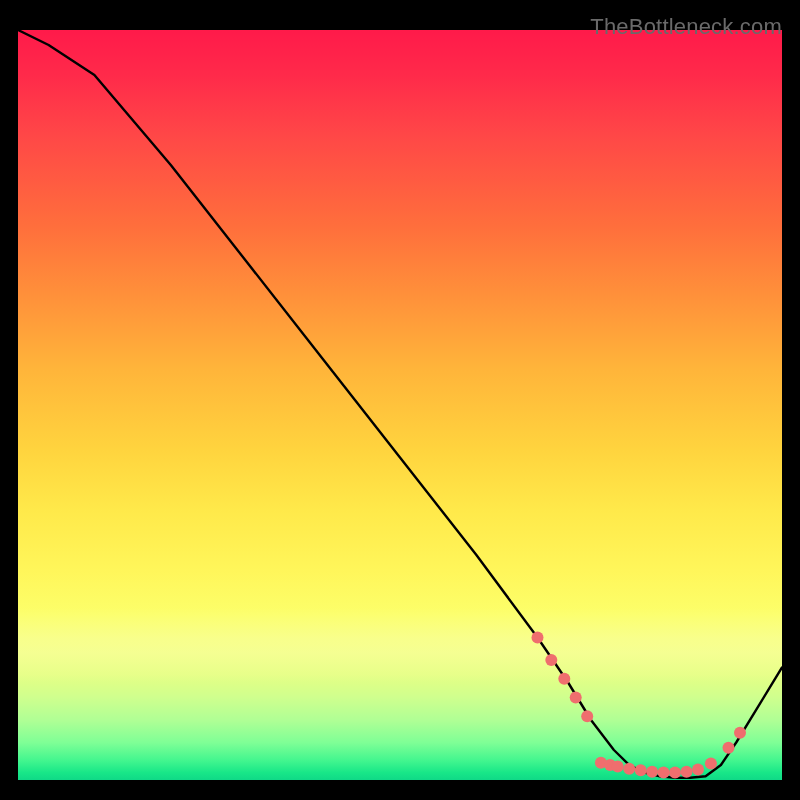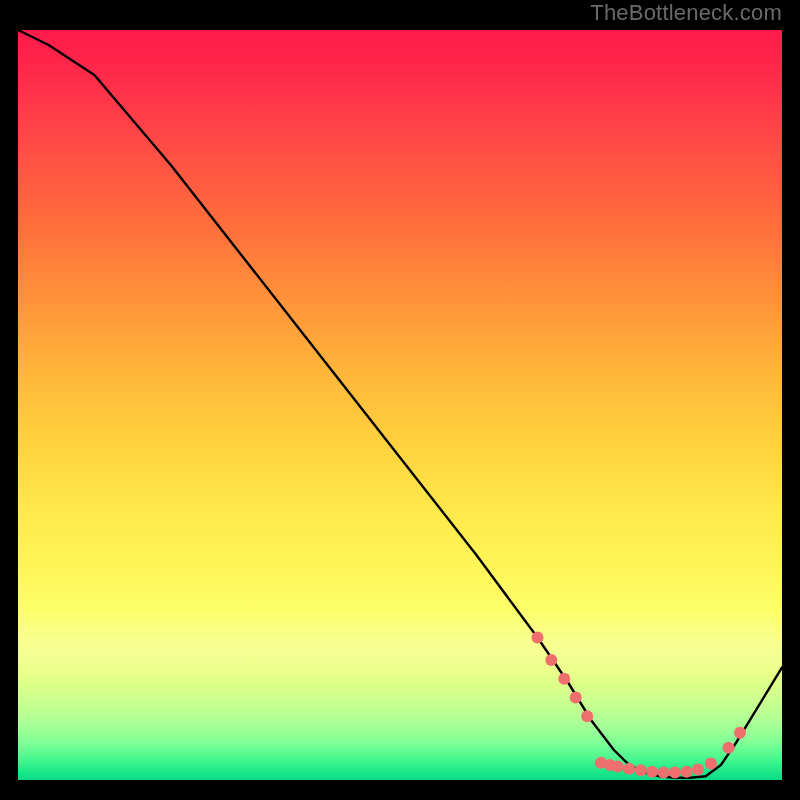--- a/index.html
+++ b/index.html
@@ -12,21 +12,21 @@
     font-family: Arial, Helvetica, sans-serif;
   }
   .frame {
     position: relative;
     width: 800px;
     height: 800px;
     background: #000;
   }
   .watermark {
     position: absolute;
-    top: 0;
+    top: 14px;
     right: 18px;
     color: #6a6a6a;
     font-size: 22px;
     letter-spacing: 0.2px;
     font-weight: 500;
     z-index: 20;
   }
   
   .plot {
     position: absolute;

